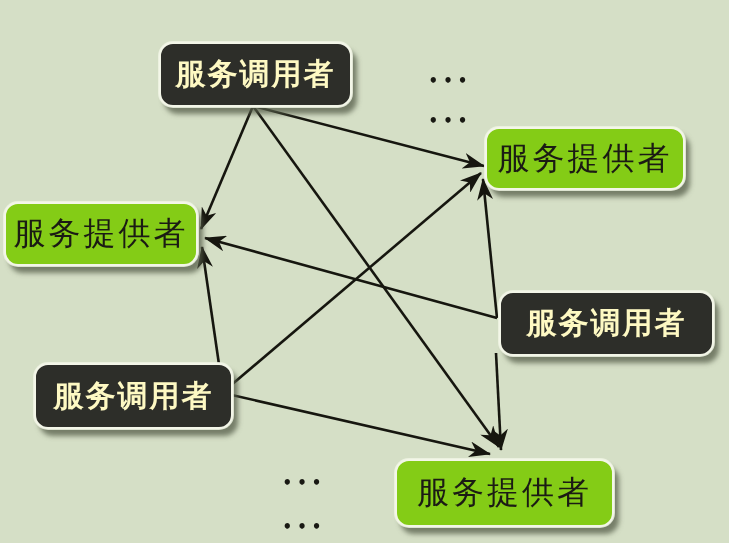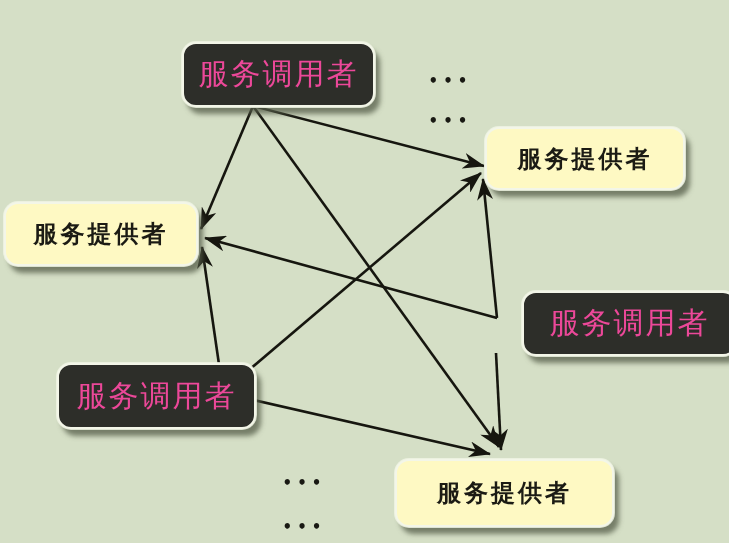--- a/index.html
+++ b/index.html
@@ -12,28 +12,28 @@
   #edges-layer line{stroke:#16160f;stroke-width:2.6px;}
   .box{
     position:absolute;box-sizing:border-box;
     display:flex;align-items:center;justify-content:center;
     border-radius:14px;
     border:2px solid #f3f6e8;
     box-shadow:0 0 0 1px rgba(240,245,228,0.85), 5px 7px 5px 0 rgba(86,94,74,0.75);
     white-space:nowrap;
   }
   .caller{
-    background:#2d2e29;color:#ec4899;
+    background:#2d2e29;color:#fef9c3;
     font-family:"DejaVu Sans","Liberation Sans",sans-serif;
-    font-weight:normal;font-size:30px;letter-spacing:2px;margin-left:23px;
+    font-weight:bold;font-size:30px;letter-spacing:2px;
   }
   .provider{
-    background:#fef9c3;color:#1b1b14;
+    background:#84cc16;color:#1b1b14;
     font-family:"DejaVu Serif","Liberation Serif",serif;
-    font-weight:bold;font-size:24px;letter-spacing:3px;
+    font-weight:normal;font-size:32px;letter-spacing:3px;
   }
   .box-caller-top-left   {left:159px;top:42px;width:193px;height:65px;}
   .box-provider-top-right{left:485px;top:127px;width:200px;height:63px;}
   .box-provider-left     {left:4px;  top:202px;width:194px;height:64px;}
   .box-caller-right      {left:499px;top:291px;width:215px;height:65px;}
   .box-caller-bottom-left{left:34px; top:363px;width:199px;height:66px;}
   .box-provider-bottom   {left:395px;top:459px;width:219px;height:68px;}
   .ellipsis{
     position:absolute;transform:translate(-50%,-50%);
     color:#191913;font-weight:bold;font-size:15px;letter-spacing:5px;

